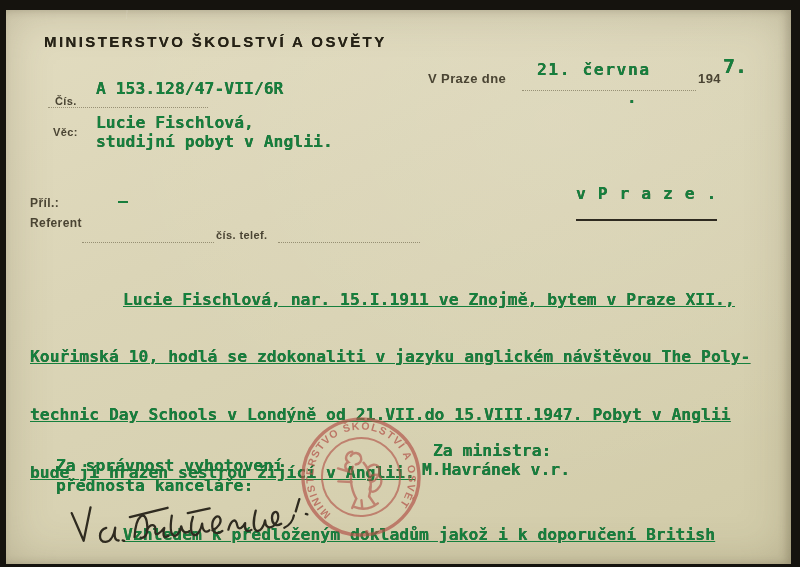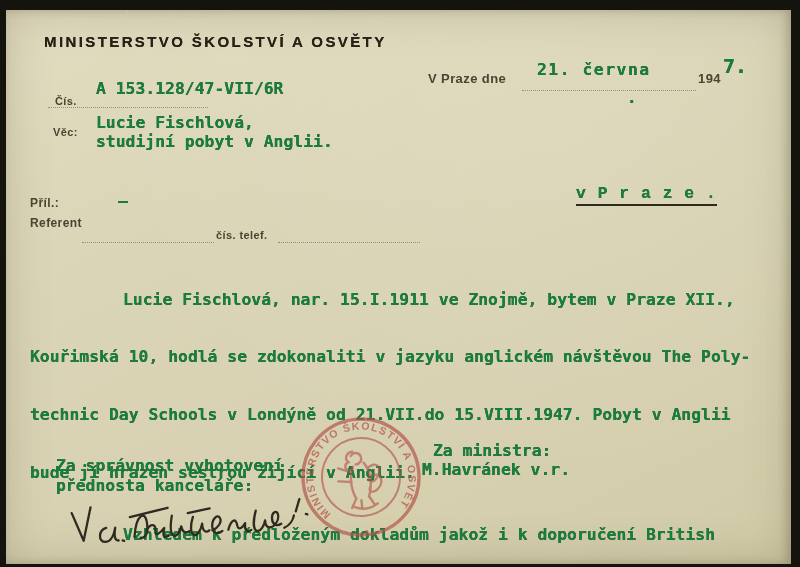--- a/index.html
+++ b/index.html
@@ -40,22 +40,22 @@
     color:#4a4433;
     letter-spacing:.4px;
     white-space:pre;
   }
   .letterhead{
     font-size:15px;font-weight:700;letter-spacing:2.4px;
     color:#262216;white-space:pre;
     text-shadow:0 0 .5px rgba(38,34,22,.9);
   }
   .dotted{border-bottom:1.6px dotted rgba(92,85,58,.55);height:0;}
-  .underlined{border-bottom:2px solid #2e2a20;padding-bottom:1px;font-family:Liberation Mono, monospace;}
-  .body-line{white-space:pre;}
+  .underlined{border-bottom:2px solid #2e2a20;padding-bottom:16px;}
+  .body-line{white-space:pre;text-decoration:underline;}
   .body-line.indent{padding-left:93px;}
   .body-line.para-gap{margin-top:4px;}
   .stamp-wrap{transform:rotate(-6deg);opacity:.85;}
   .sig-wrap{transform:rotate(-2deg);}
 </style>
 </head>
 <body>
 
 <div class="scan">
   <div class="paper"></div>

